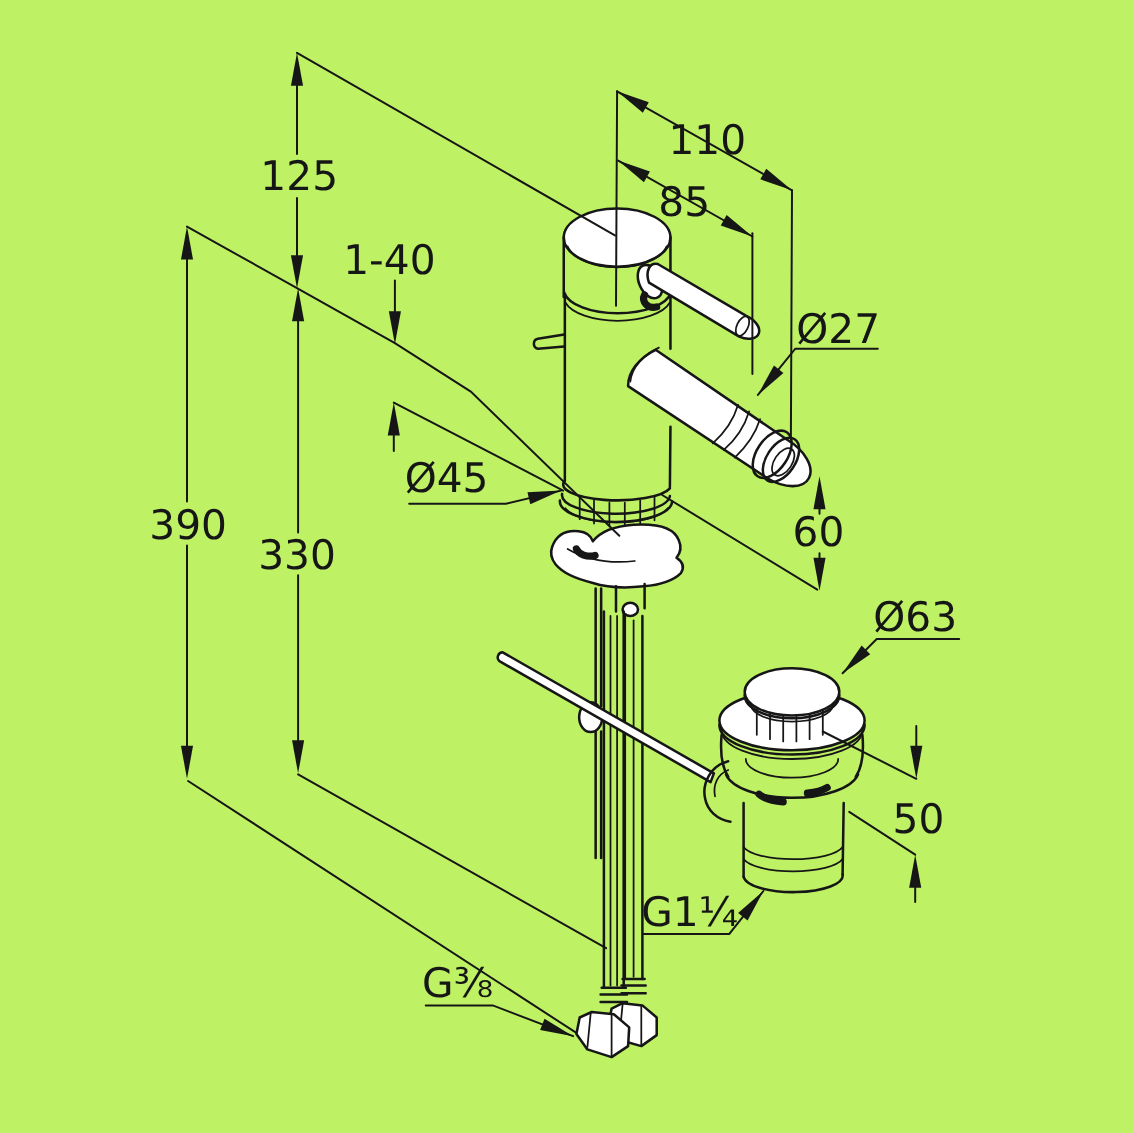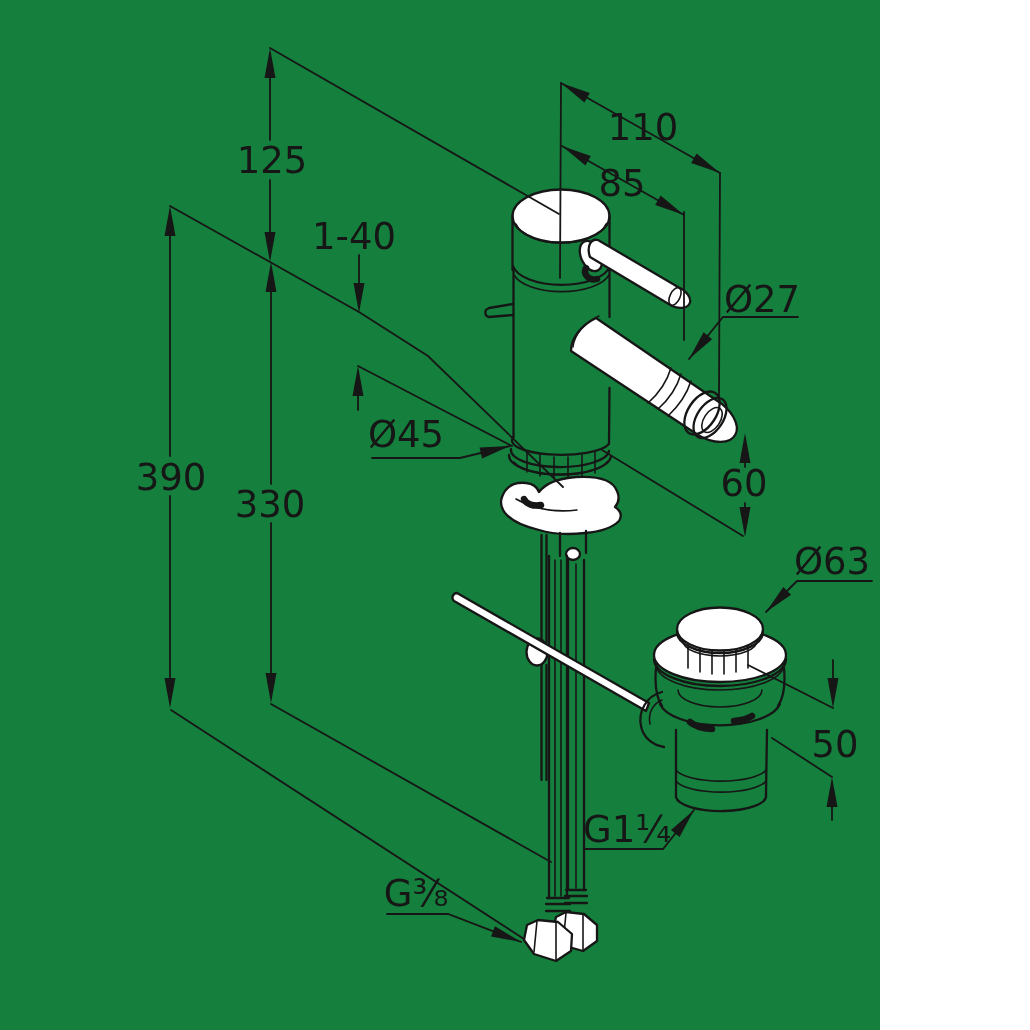--- a/index.html
+++ b/index.html
@@ -1,16 +1,16 @@
 <!DOCTYPE html>
 <html><head>
 <meta charset="utf-8">
 <style>
   html,body{margin:0;padding:0;background:#ffffff;}
-  .stage{width:880px;height:1030px;position:relative;background:#15803d;overflow:hidden;}
+  .stage{width:1030px;height:1030px;position:relative;background:#bef264;overflow:hidden;}
   svg{display:block;}
   text.dim{font-family:"DejaVu Sans","Liberation Sans",sans-serif;
            font-size:37px;fill:#161616;text-anchor:middle;}
   .ln{stroke:#161616;stroke-width:1.8;fill:none;stroke-linecap:round;}
   .dr{stroke:#161616;stroke-width:2.3;fill:none;stroke-linecap:round;stroke-linejoin:round;}
   .drw{stroke:#161616;stroke-width:2.3;fill:#ffffff;stroke-linejoin:round;}
   .thin{stroke:#161616;stroke-width:1.6;fill:none;stroke-linecap:round;}
   .ah{fill:#161616;stroke:none;}
   .slot{stroke:#161616;stroke-width:6.5;fill:none;stroke-linecap:round;}
 </style>

